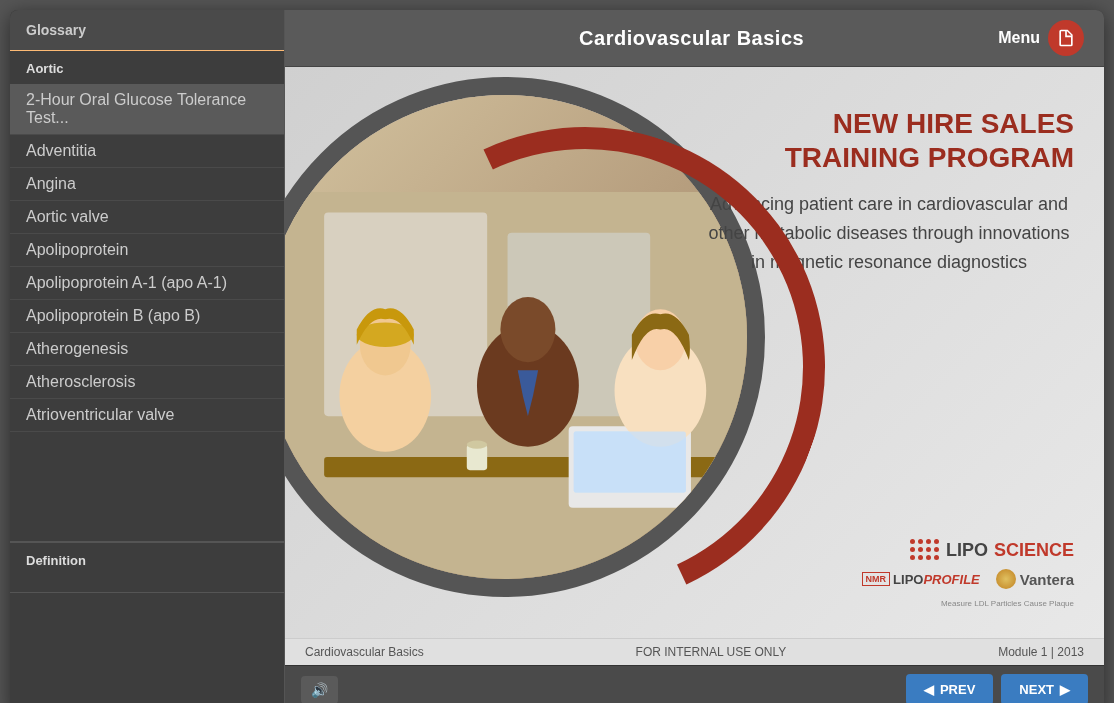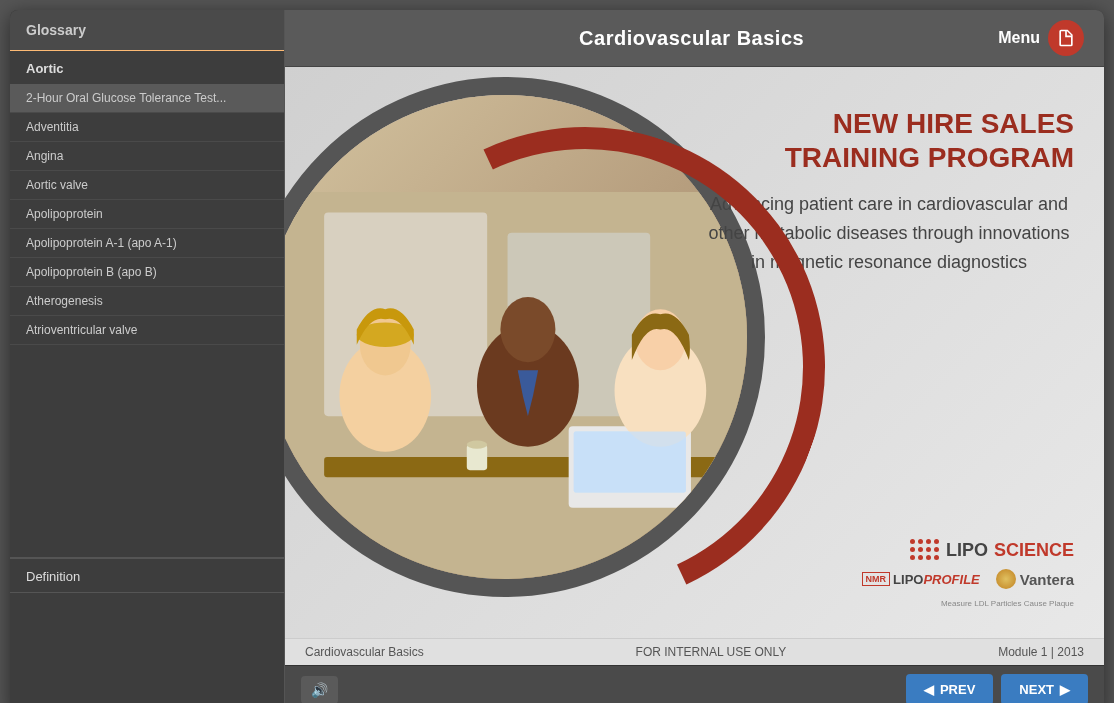--- a/index.html
+++ b/index.html
@@ -62,36 +62,36 @@
     .terms-list::-webkit-scrollbar-track {
       background: #555;
     }
     .terms-list::-webkit-scrollbar-thumb {
       background: #888;
       border-radius: 3px;
     }
     .terms-list li {
       padding: 7px 16px;
       color: #ccc;
-      font-size: 12px;
+      font-size: 16px;
       cursor: pointer;
       border-bottom: 1px solid #4a4a4a;
     }
     .terms-list li.selected {
       background: #5a5a5a;
     }
     .definition-section {
       background: #3d3d3d;
       border-top: 2px solid #555;
     }
     .definition-title {
-      padding: 10px 16px 8px 16px;
+      padding: 10px 16px 24px 16px;
       color: #ddd;
       font-size: 13px;
-      font-weight: normal;
+      font-weight: bold;
       border-bottom: 1px solid #555;
     }
     .definition-content {
       padding: 12px 16px;
       min-height: 120px;
       color: #bbb;
       font-size: 12px;
       line-height: 1.5;
     }
     
@@ -360,20 +360,21 @@
     <div class="terms-list-container">
       <ul class="terms-list" id="terms-list">
       <li class="selected">2-Hour Oral Glucose Tolerance Test...</li>
           <li>Adventitia</li>
           <li>Angina</li>
           <li>Aortic valve</li>
           <li>Apolipoprotein</li>
           <li>Apolipoprotein A-1 (apo A-1)</li>
           <li>Apolipoprotein B (apo B)</li>
           <li>Atherogenesis</li>
+          <li>Atherosclerosis</li>
           <li>Atrioventricular valve</li>
         </ul>
     </div>
     <div class="definition-section">
       <div class="definition-title">
         <span>Definition</span>
       </div>
       <div class="definition-content"></div>
     </div>
   </div>

